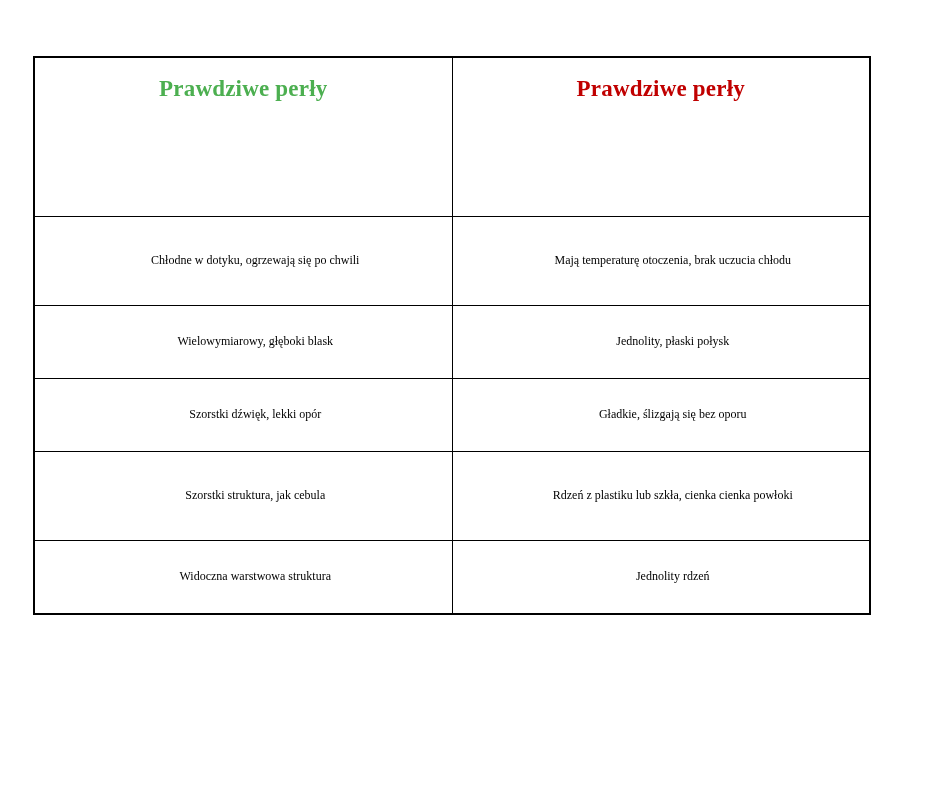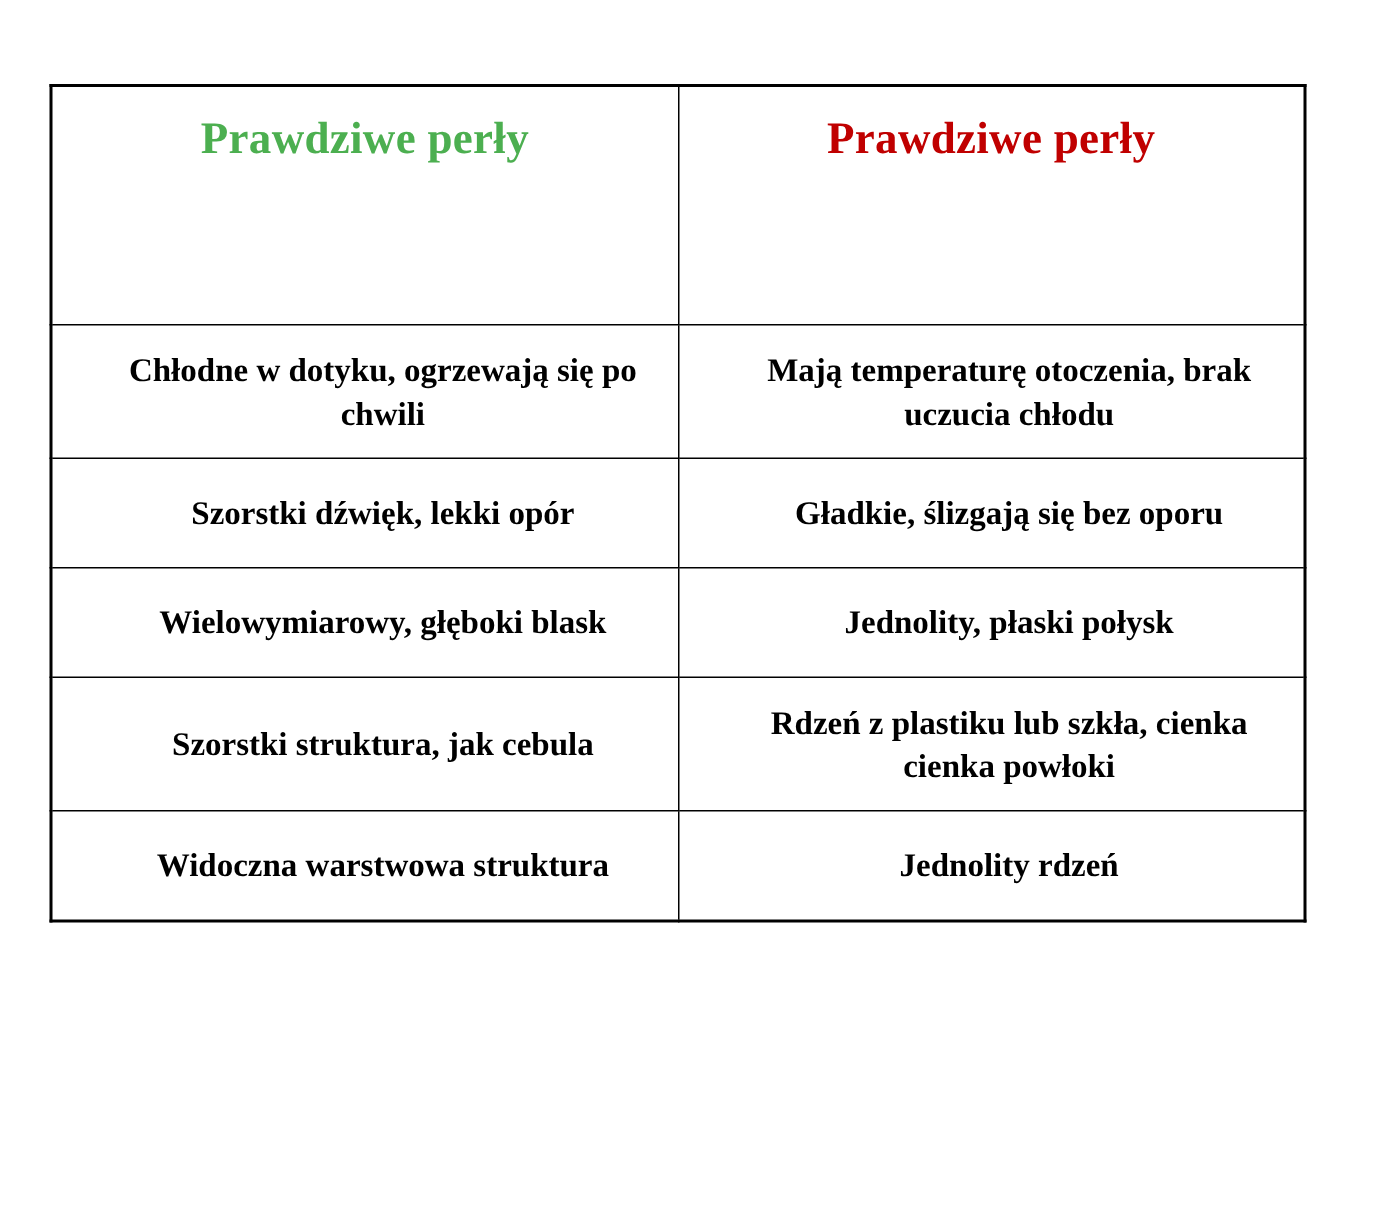--- a/index.html
+++ b/index.html
@@ -40,30 +40,30 @@
     text-align: center;
     vertical-align: middle;
     padding: 7px 16px;
     font-family: "Liberation Serif", serif;
   }
   table.compare thead th {
     height: 100px;
     padding-top: 18px;
     padding-bottom: 40px;
     vertical-align: top;
-    font-size: 30px;
+    font-size: 23px;
     font-weight: bold;
     letter-spacing: 0.2px;
   }
   th.head-real { color: #4caf50; }
   th.head-fake { color: #c00000; }
   table.compare tbody td {
-    font-size: 22px;
+    font-size: 12px;
     line-height: 1.32;
-    font-weight: bold;
+    font-weight: normal;
     padding-left: 40px;
   }
   table.compare tbody tr td.cell-left,
   table.compare tbody tr td.cell-right {
     height: 58px;
   }
   table.compare tbody tr.tall td {
     height: 74px;
   }
 </style>
@@ -82,26 +82,26 @@
           <th class="head-real" style="color: rgb(76, 175, 80);">Prawdziwe perły</th>
           <th class="head-fake" style="color: rgb(192, 0, 0);">Prawdziwe perły</th>
         </tr>
       </thead>
       <tbody>
         <tr class="tall">
           <td class="cell-left">Chłodne w dotyku, ogrzewają się po chwili</td>
           <td class="cell-right">Mają temperaturę otoczenia, brak uczucia chłodu</td>
         </tr>
         <tr>
+          <td class="cell-left">Wielowymiarowy, głęboki blask</td>
+          <td class="cell-right">Jednolity, płaski połysk</td>
+        </tr>
+        <tr>
           <td class="cell-left">Szorstki dźwięk, lekki opór</td>
           <td class="cell-right">Gładkie, ślizgają się bez oporu</td>
-        </tr>
-        <tr>
-          <td class="cell-left">Wielowymiarowy, głęboki blask</td>
-          <td class="cell-right">Jednolity, płaski połysk</td>
         </tr>
         <tr class="tall">
           <td class="cell-left">Szorstki struktura, jak cebula</td>
           <td class="cell-right">Rdzeń z plastiku lub szkła, cienka cienka powłoki</td>
         </tr>
         <tr>
           <td class="cell-left">Widoczna warstwowa struktura</td>
           <td class="cell-right">Jednolity rdzeń</td>
         </tr>
       </tbody>

